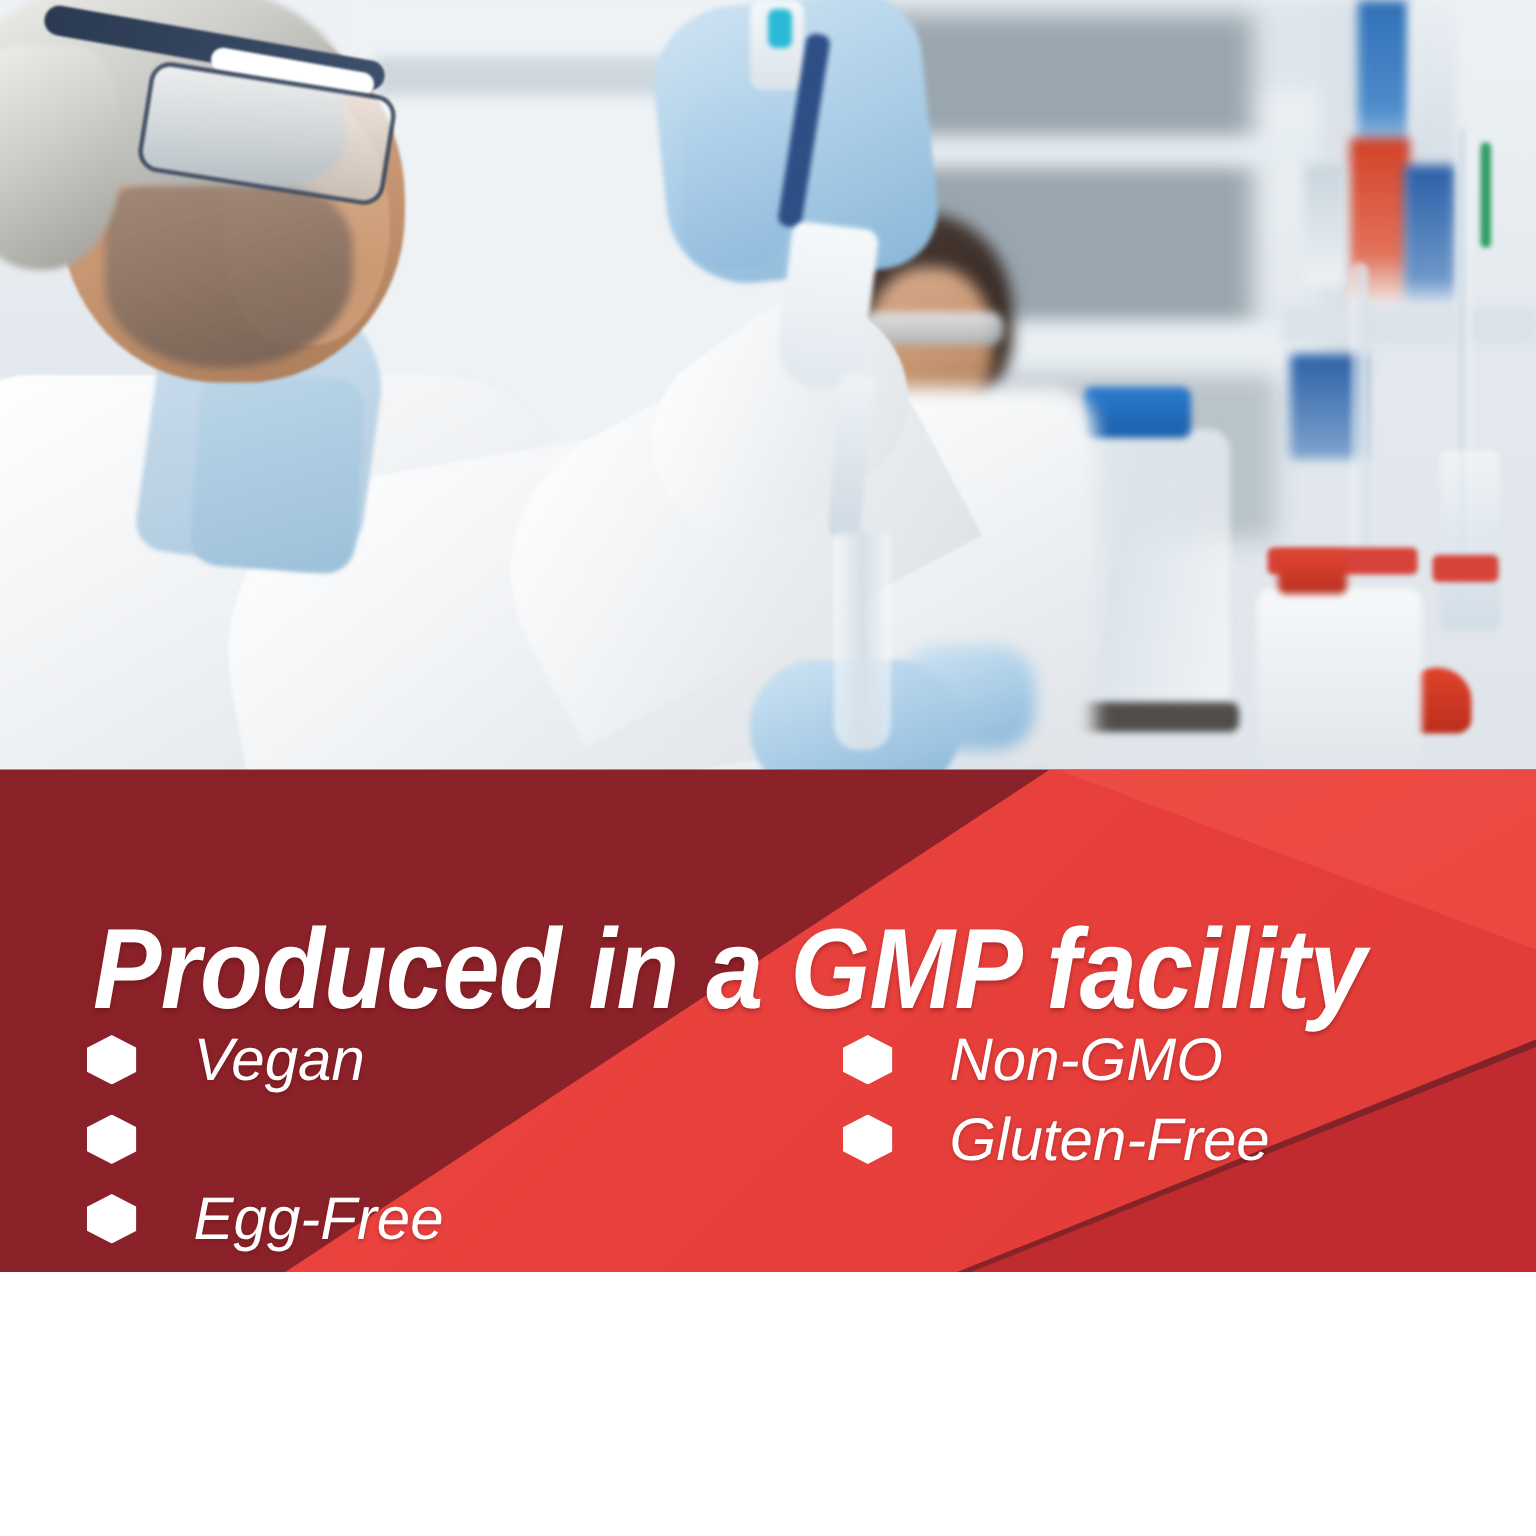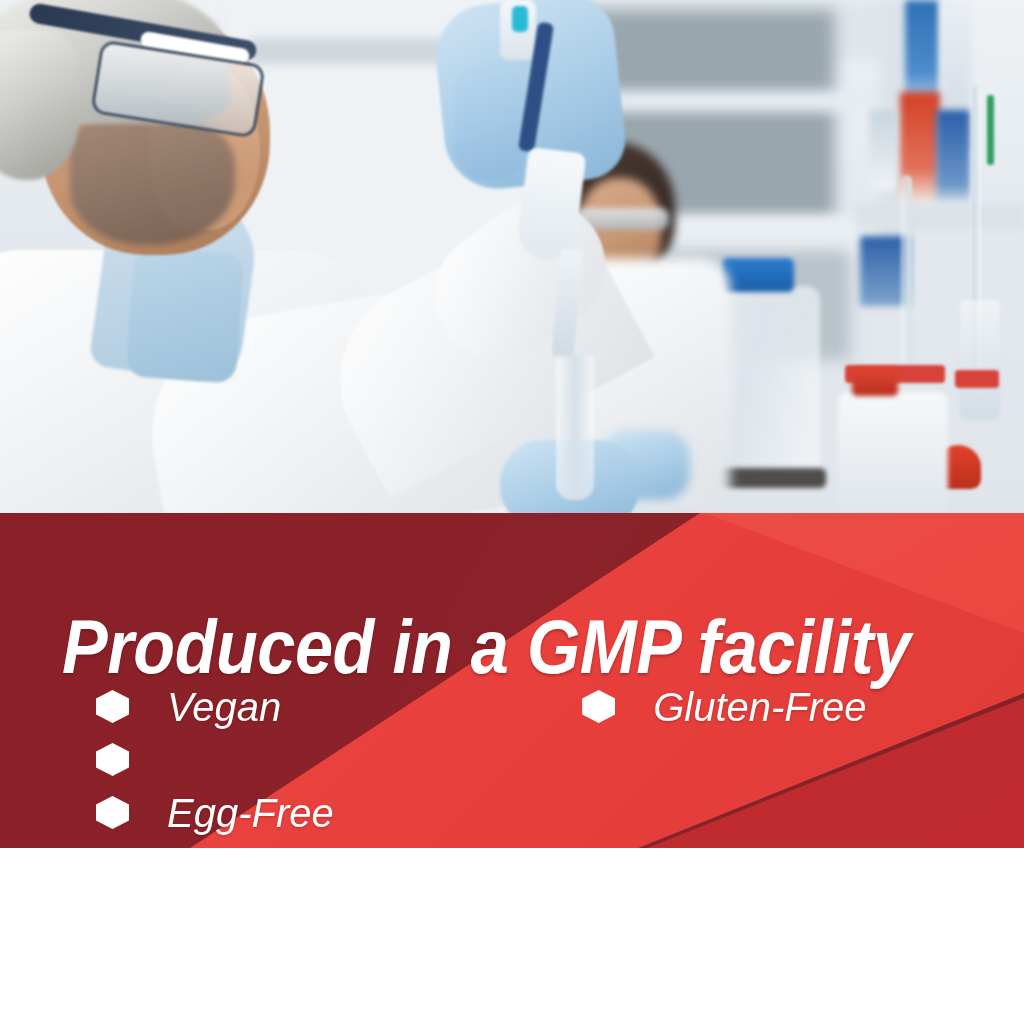--- a/index.html
+++ b/index.html
@@ -123,21 +123,21 @@
     text-shadow:0 2px 3px rgba(80,10,14,0.35);
     z-index:6;
   }
 
   .cols{
     position:absolute;left:0;top:680px;width:1024px;
     z-index:6;
     display:flex;
   }
   .col{position:relative;}
-  .col-left{width:452px;padding-left:58px;margin-left:38px;}
+  .col-left{width:452px;padding-left:58px;}
   .col-right{width:460px;padding-left:52px;}
 
   .item{
     display:flex;align-items:center;
     height:53px;
   }
   .hexbullet{
     width:33px;height:33px;flex:0 0 33px;
     background:#ffffff;
     clip-path:polygon(50% 0%,100% 26%,100% 74%,50% 100%,0% 74%,0% 26%);
@@ -257,19 +257,23 @@
       </div>
       <div class="item">
         <span class="hexbullet"></span>
         <span class="item-label">Egg-Free</span>
       </div>
     </div>
 
     <div class="col col-right">
       <div class="item">
         <span class="hexbullet"></span>
+        <span class="item-label">Non-GMO</span>
+      </div>
+      <div class="item">
+        <span class="hexbullet"></span>
         <span class="item-label">Gluten-Free</span>
       </div>
     </div>
 
   </div>
 
 </div>
 
 </body></html>

